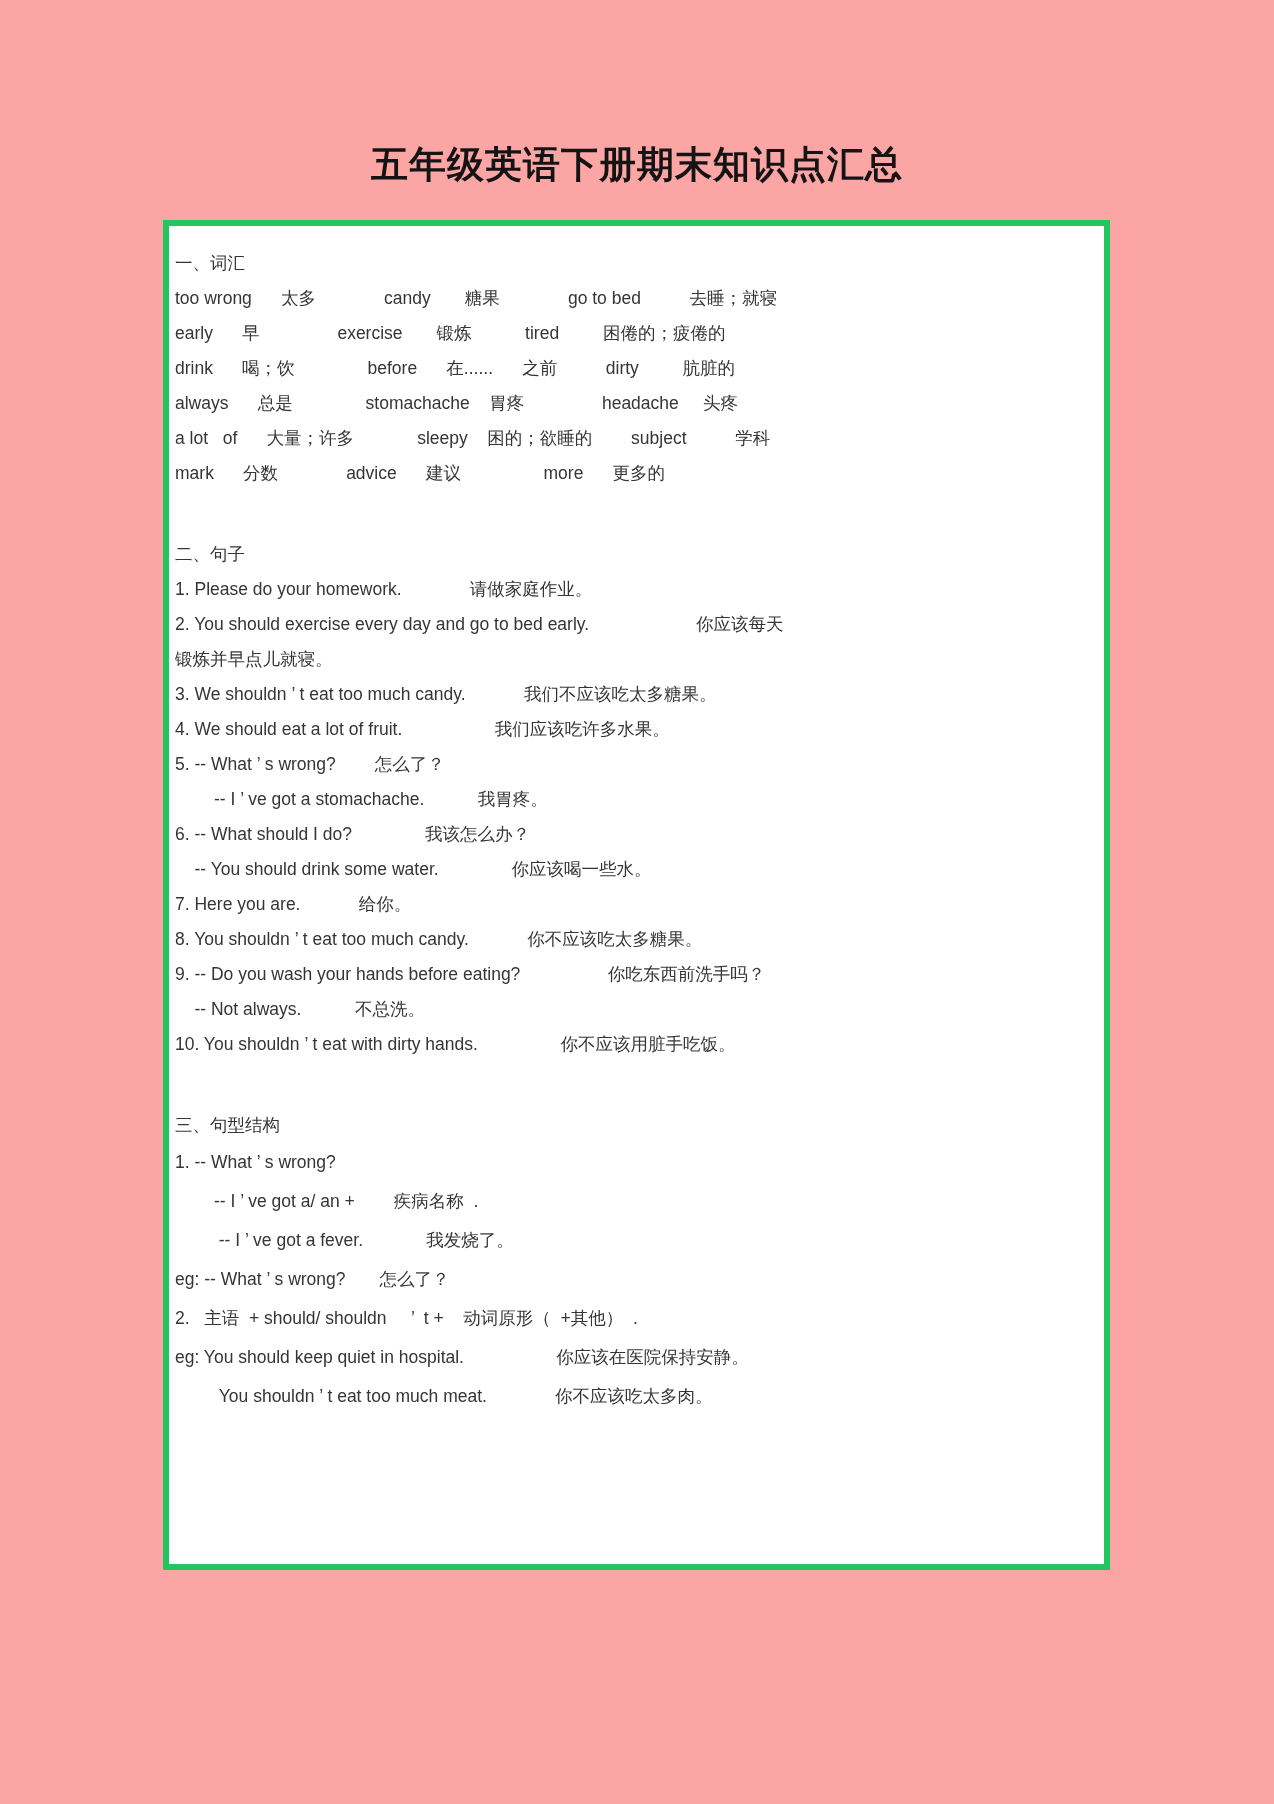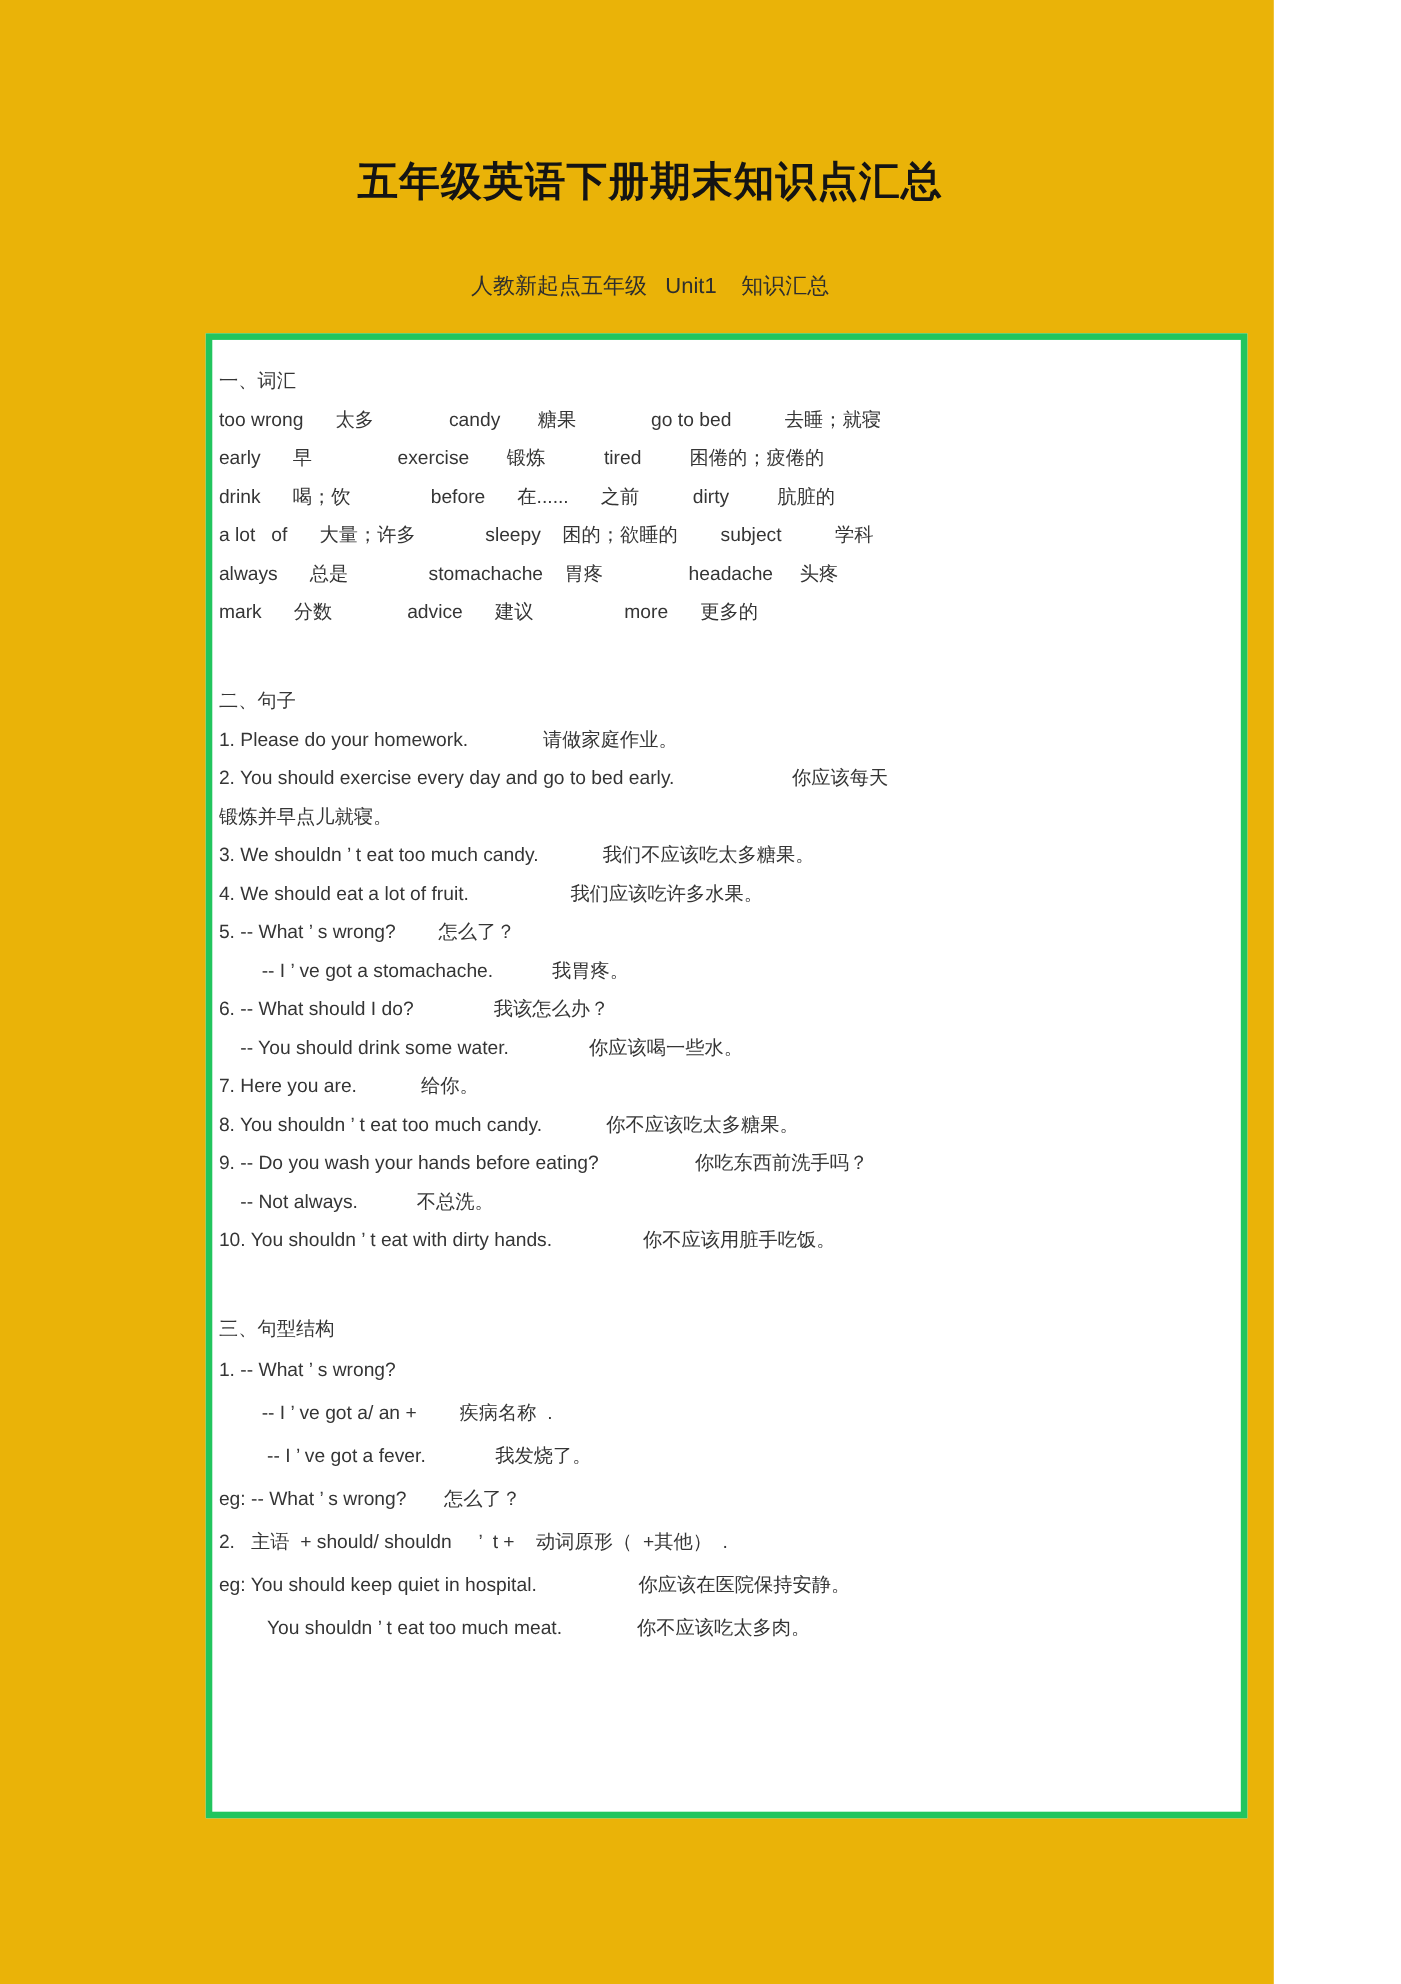--- a/index.html
+++ b/index.html
@@ -2,27 +2,26 @@
 <html><head>
 <meta charset="utf-8">
 <style>
   html, body {
     margin: 0;
     padding: 0;
     background: #ffffff;
   }
   .page {
     position: relative;
-    width: 1134px;
+    width: 1274px;
     height: 1804px;
-    background: #eab308;
+    background: #fca5a5;
     font-family: "Liberation Sans", "DejaVu Sans", sans-serif;
     color: #3c3c3c;
     overflow: hidden;
-    padding-left: 24px;
   }
   .doc-title {
     margin: 0;
     padding-top: 140px;
     text-align: center;
     font-size: 37px;
     font-weight: 700;
     color: #141414;
     letter-spacing: 1px;
     white-space: pre-wrap;
@@ -62,31 +61,30 @@
   }
   .sec-patterns .line { line-height: 39px; }
 </style>
 </head>
 <body>
 
 <div class="page">
 
   <h1 class="doc-title">五年级英语下册期末知识点汇总</h1>
 
-  <div class="doc-subtitle">人教新起点五年级   Unit1    知识汇总</div>
 
   <div class="content-box">
 
     <div class="sec sec-vocabulary">
       <div class="sec-heading">一、词汇</div>
       <div class="line">too wrong      太多              candy       糖果              go to bed          去睡；就寝</div>
       <div class="line">early      早                exercise       锻炼           tired         困倦的；疲倦的</div>
       <div class="line">drink      喝；饮               before      在......      之前          dirty         肮脏的</div>
+      <div class="line">always      总是               stomachache    胃疼                headache     头疼</div>
       <div class="line">a lot   of      大量；许多             sleepy    困的；欲睡的        subject          学科</div>
-      <div class="line">always      总是               stomachache    胃疼                headache     头疼</div>
       <div class="line">mark      分数              advice      建议                 more      更多的</div>
     </div>
 
     <div class="sec sec-sentences">
       <div class="sec-heading">二、句子</div>
       <div class="line">1. Please do your homework.              请做家庭作业。</div>
       <div class="line">2. You should exercise every day and go to bed early.                      你应该每天</div>
       <div class="line">锻炼并早点儿就寝。</div>
       <div class="line">3. We shouldn ’ t eat too much candy.            我们不应该吃太多糖果。</div>
       <div class="line">4. We should eat a lot of fruit.                   我们应该吃许多水果。</div>

